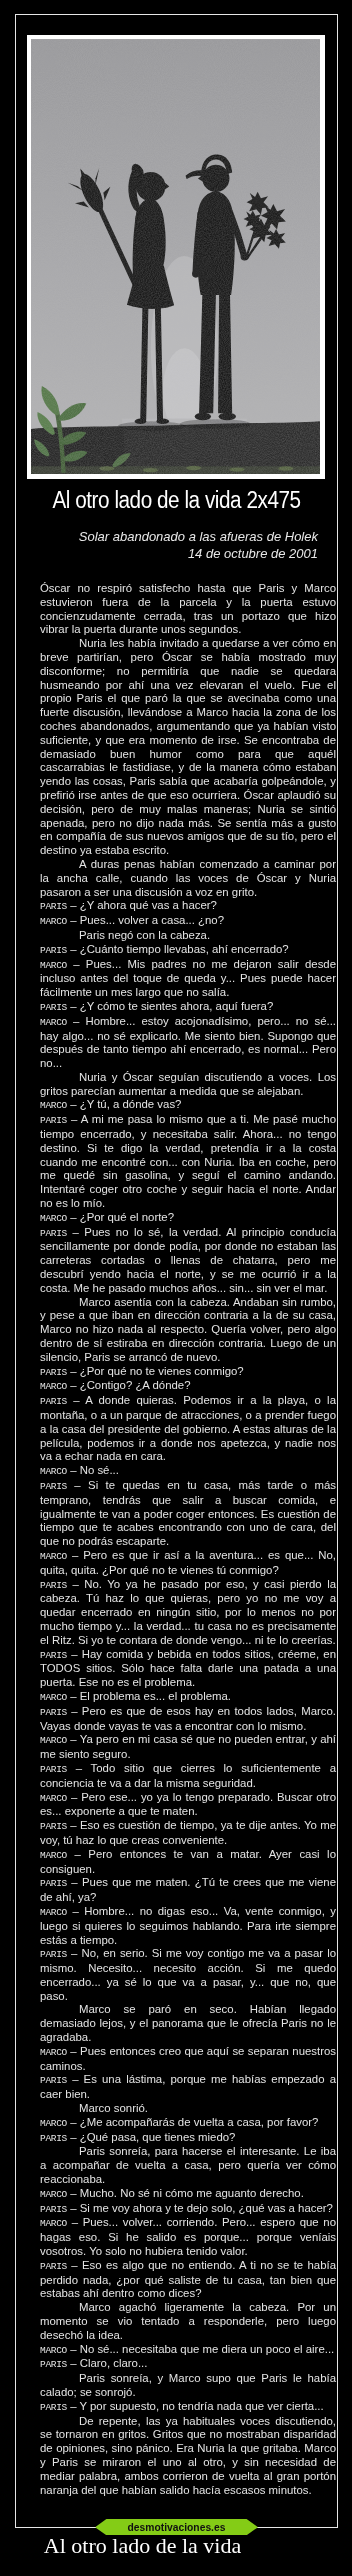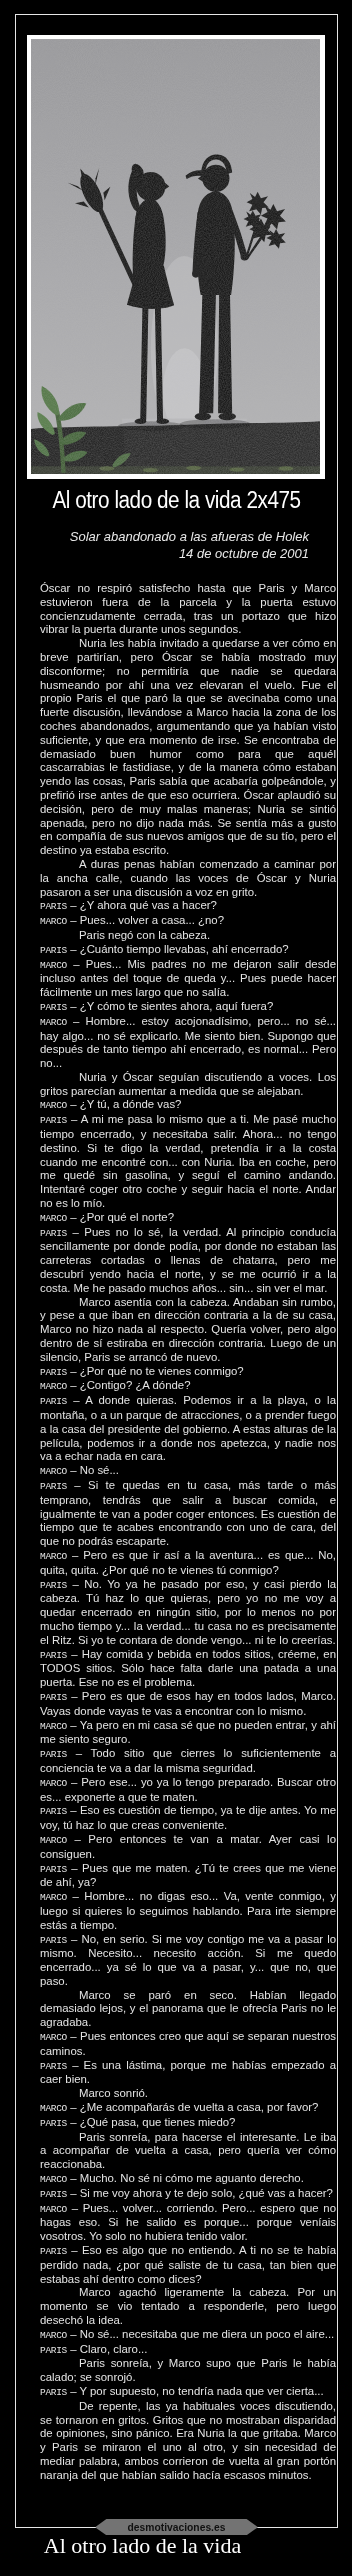--- a/index.html
+++ b/index.html
@@ -6,29 +6,29 @@
   #poster{position:relative;width:353px;height:2576px;background:#000;overflow:hidden;
           font-family:"Liberation Sans",sans-serif;}
   .frame-border{position:absolute;left:15px;top:14px;width:321px;height:2512px;
           border:0.5px solid #e6e6e6;}
   .photo-frame{position:absolute;left:27px;top:35px;width:289px;height:435px;
           background:#fff;padding:4.3px;}
   .photo-frame svg{display:block;}
   .poster-title{position:absolute;top:487px;left:0;width:353px;text-align:center;
           color:#ffffff;font-size:23px;letter-spacing:-0.5px;transform:scaleX(.9);
           transform-origin:50% 50%;white-space:nowrap;}
-  .poster-subtitle{position:absolute;top:528px;left:0;right:44px;text-align:right;
+  .poster-subtitle{position:absolute;top:528px;left:0;right:35px;text-align:right;
           font-style:italic;color:#e8e8e8;font-size:13px;line-height:17px;}
   .story{position:absolute;top:582px;left:28px;width:296px;color:#e4e4e4;
           font-size:11.4px;line-height:13.8px;text-align:justify;margin-left:12px;}
   .story p{margin:0;}
   .para.indent{text-indent:39px;}
   .speaker{font-family:"Liberation Mono",monospace;font-size:9.5px;letter-spacing:-0.3px;}
   .badge{position:absolute;top:2519px;left:50%;transform:translateX(-50%);
-          width:163px;height:16.3px;background:#737373;color:#111;
+          width:163px;height:16.3px;background:#84cc16;color:#111;
           clip-path:polygon(0% 50%,7% 0%,93% 0%,100% 50%,93% 100%,7% 100%);
           display:flex;align-items:center;justify-content:center;
           font-weight:bold;font-size:10.3px;}
   .caption{position:absolute;top:2533px;left:0;width:285px;text-align:center;
           font-family:"Liberation Serif",serif;font-size:22px;color:#ffffff;}
 </style>
 </head>
 <body>
 
 <div id="poster">
@@ -159,20 +159,21 @@
       <p class="para dialogue"><span class="speaker">PARIS</span> – Pues no lo sé, la verdad. Al principio conducía sencillamente por donde podía, por donde no estaban las carreteras cortadas o llenas de chatarra, pero me descubrí yendo hacia el norte, y se me ocurrió ir a la costa. Me he pasado muchos años... sin... sin ver el mar.</p>
       <p class="para indent">Marco asentía con la cabeza. Andaban sin rumbo, y pese a que iban en dirección contraria a la de su casa, Marco no hizo nada al respecto. Quería volver, pero algo dentro de sí estiraba en dirección contraria. Luego de un silencio, Paris se arrancó de nuevo.</p>
       <p class="para dialogue"><span class="speaker">PARIS</span> – ¿Por qué no te vienes conmigo?</p>
       <p class="para dialogue"><span class="speaker">MARCO</span> – ¿Contigo? ¿A dónde?</p>
       <p class="para dialogue"><span class="speaker">PARIS</span> – A donde quieras. Podemos ir a la playa, o la montaña, o a un parque de atracciones, o a prender fuego a la casa del presidente del gobierno. A estas alturas de la película, podemos ir a donde nos apetezca, y nadie nos va a echar nada en cara.</p>
       <p class="para dialogue"><span class="speaker">MARCO</span> – No sé...</p>
       <p class="para dialogue"><span class="speaker">PARIS</span> – Si te quedas en tu casa, más tarde o más temprano, tendrás que salir a buscar comida, e igualmente te van a poder coger entonces. Es cuestión de tiempo que te acabes encontrando con uno de cara, del que no podrás escaparte.</p>
       <p class="para dialogue"><span class="speaker">MARCO</span> – Pero es que ir así a la aventura... es que... No, quita, quita. ¿Por qué no te vienes tú conmigo?</p>
       <p class="para dialogue"><span class="speaker">PARIS</span> – No. Yo ya he pasado por eso, y casi pierdo la cabeza. Tú haz lo que quieras, pero yo no me voy a quedar encerrado en ningún sitio, por lo menos no por mucho tiempo y... la verdad... tu casa no es precisamente el Ritz. Si yo te contara de donde vengo... ni te lo creerías.</p>
       <p class="para dialogue"><span class="speaker">PARIS</span> – Hay comida y bebida en todos sitios, créeme, en TODOS sitios. Sólo hace falta darle una patada a una puerta. Ese no es el problema.</p>
+      <p class="para dialogue"><span class="speaker">MARCO</span> – El problema es... el problema.</p>
       <p class="para dialogue"><span class="speaker">PARIS</span> – Pero es que de esos hay en todos lados, Marco. Vayas donde vayas te vas a encontrar con lo mismo.</p>
       <p class="para dialogue"><span class="speaker">MARCO</span> – Ya pero en mi casa sé que no pueden entrar, y ahí me siento seguro.</p>
       <p class="para dialogue"><span class="speaker">PARIS</span> – Todo sitio que cierres lo suficientemente a conciencia te va a dar la misma seguridad.</p>
       <p class="para dialogue"><span class="speaker">MARCO</span> – Pero ese... yo ya lo tengo preparado. Buscar otro es... exponerte a que te maten.</p>
       <p class="para dialogue"><span class="speaker">PARIS</span> – Eso es cuestión de tiempo, ya te dije antes. Yo me voy, tú haz lo que creas conveniente.</p>
       <p class="para dialogue"><span class="speaker">MARCO</span> – Pero entonces te van a matar. Ayer casi lo consiguen.</p>
       <p class="para dialogue"><span class="speaker">PARIS</span> – Pues que me maten. ¿Tú te crees que me viene de ahí, ya?</p>
       <p class="para dialogue"><span class="speaker">MARCO</span> – Hombre... no digas eso... Va, vente conmigo, y luego si quieres lo seguimos hablando. Para irte siempre estás a tiempo.</p>
       <p class="para dialogue"><span class="speaker">PARIS</span> – No, en serio. Si me voy contigo me va a pasar lo mismo. Necesito... necesito acción. Si me quedo encerrado... ya sé lo que va a pasar, y... que no, que paso.</p>
       <p class="para indent">Marco se paró en seco. Habían llegado demasiado lejos, y el panorama que le ofrecía Paris no le agradaba.</p>

